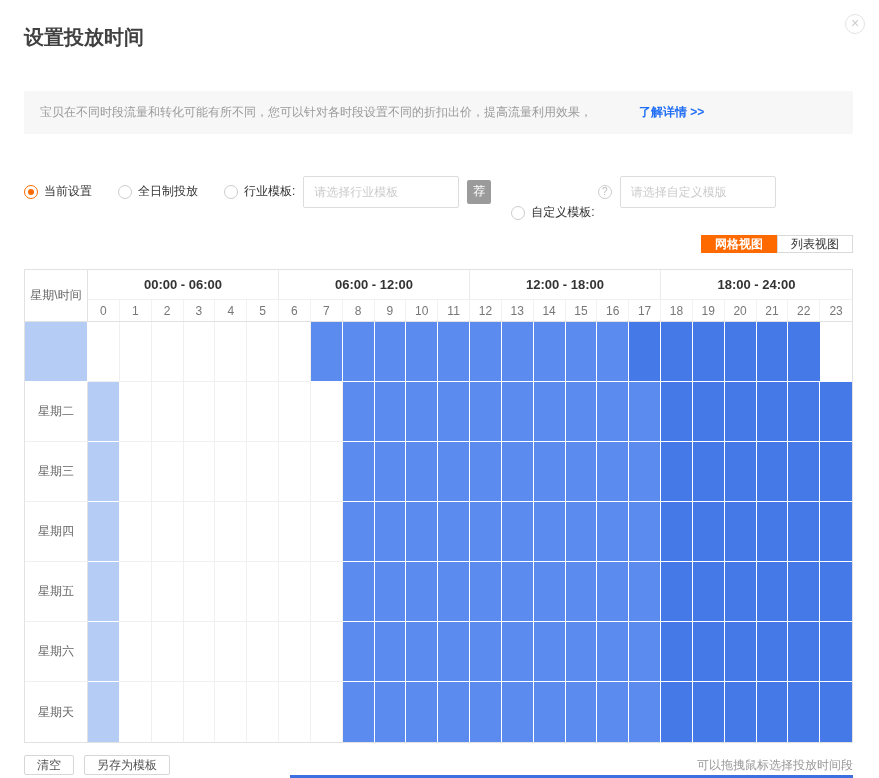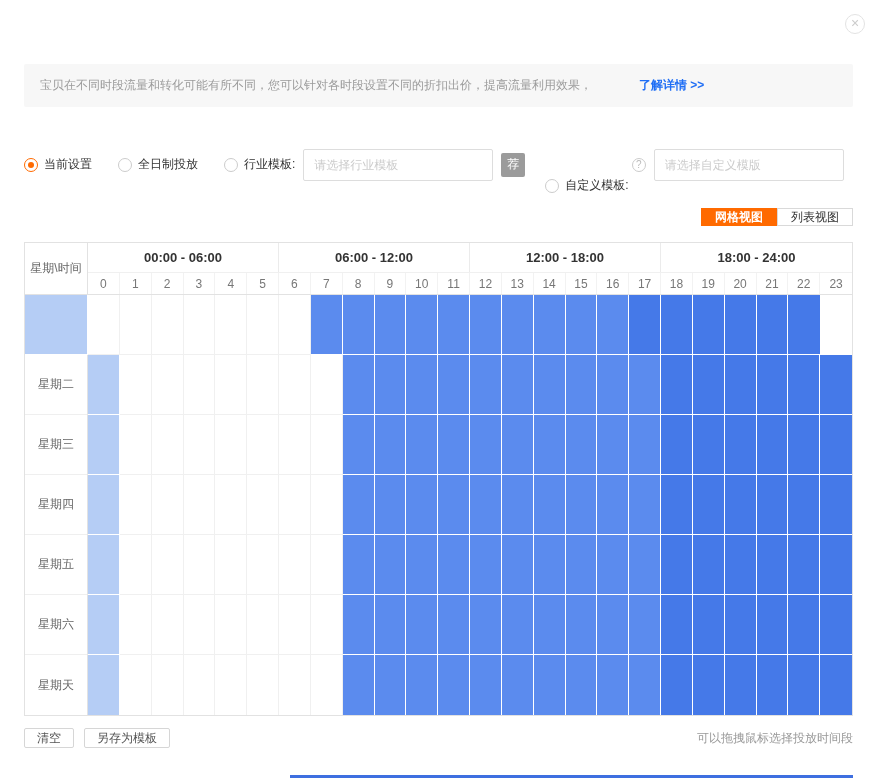--- a/index.html
+++ b/index.html
@@ -19,21 +19,21 @@
   .notice a { color: var(--link, #1f6ef5); text-decoration: none; font-weight: bold; cursor: pointer; margin-left: 47px; }
 
   .options { margin-top: 28px; display: flex; align-items: center; font-size: 12px; color: #333; }
   .radio { display: flex; align-items: center; cursor: pointer; white-space: nowrap; }
   .rdot { width: 14px; height: 14px; border-radius: 50%; border: 1px solid #ccc; background: #fff;
     position: relative; margin-right: 6px; flex: none; }
   .radio.checked .rdot { border-color: var(--accent, #ff6a00); }
   .radio.checked .rdot::after { content: ""; position: absolute; inset: 3px; border-radius: 50%;
     background: var(--accent, #ff6a00); }
   .mr-lg { margin-right: 26px; }
-  .tpl-input { width: 190px; height: 32px; border: 1px solid #ddd; border-radius: 2px;
+  .tpl-input { width: 156px; height: 32px; border: 1px solid #ddd; border-radius: 2px;
     padding: 0 10px; font-size: 12px; color: #333; margin-left: 8px; outline: none; }
   .tpl-input::placeholder { color: #ccc; }
   .badge { width: 24px; height: 24px; background: #9b9b9b; color: #fff; border-radius: 2px;
     display: flex; align-items: center; justify-content: center; font-size: 12px;
     margin-left: 8px; flex: none; cursor: pointer; }
   .custom-radio { margin-left: 20px; margin-top: 42px; }
   .help { width: 14px; height: 14px; border-radius: 50%; border: 1px solid #ccc; color: #bbb;
     font-size: 10px; display: inline-flex; align-items: center; justify-content: center;
     margin-left: 3px; flex: none; cursor: pointer; }
 
@@ -74,20 +74,21 @@
   .bottom-strip { position: absolute; bottom: 0; left: 290px; width: 563px; height: 3px;
     background: #3e6fe0; }
 </style>
 </head>
 <body>
 
 <div class="dialog">
 
   <div class="close-btn">×</div>
 
+  <h1 class="title">设置投放时间</h1>
 
   <div class="notice">
     <span>宝贝在不同时段流量和转化可能有所不同，您可以针对各时段设置不同的折扣出价，提高流量利用效果，</span><a>了解详情 &gt;&gt;</a>
   </div>
 
   <div class="options">
     <span class="radio checked mr-lg">
       <span class="rdot"></span>
       <span>当前设置</span>
     </span>

